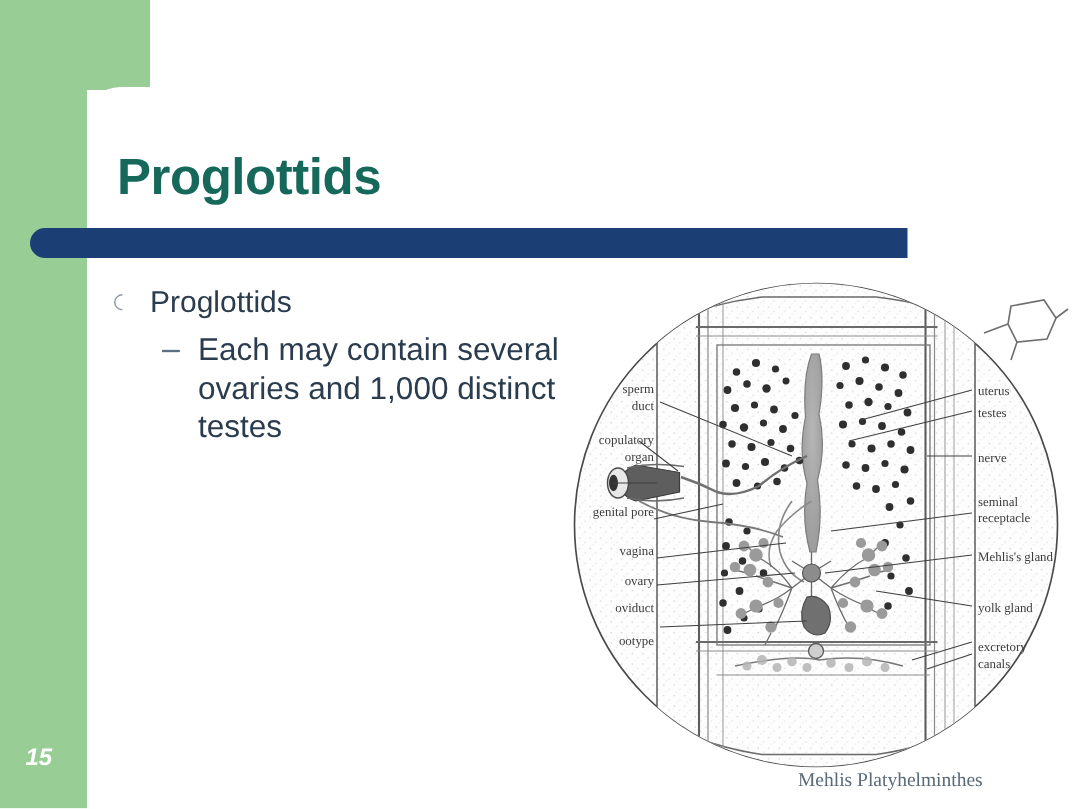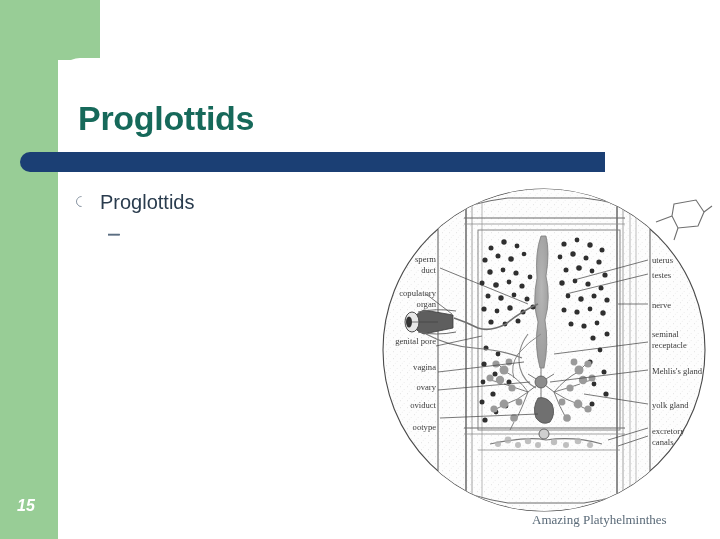--- a/index.html
+++ b/index.html
@@ -173,20 +173,21 @@
     <div class="lvl2">
       <span class="dash-marker">–</span>
     </div>
 
     <div class="lvl2">
       <span class="dash-marker">–</span>
     </div>
 
     <div class="lvl2">
       <span class="dash-marker">–</span>
+      <span>Each may contain several ovaries and 1,000 distinct testes</span>
     </div>
 
   </div>
 
   <div class="slide-num">15</div>
 
   <div class="figure">
     <svg width="336" height="340" viewBox="0 0 336 340" xmlns="http://www.w3.org/2000/svg">
       <defs>
         <pattern id="stip" width="7" height="7" patternUnits="userSpaceOnUse">
@@ -425,15 +426,15 @@
       <text class="lbl lbl-r" x="274" y="126">nerve</text>
       <text class="lbl lbl-r" x="274" y="155">seminal</text>
       <text class="lbl lbl-r" x="274" y="166">receptacle</text>
       <text class="lbl lbl-r" x="274" y="192">Mehlis's gland</text>
       <text class="lbl lbl-r" x="274" y="226">yolk gland</text>
       <text class="lbl lbl-r" x="274" y="252">excretory</text>
       <text class="lbl lbl-r" x="274" y="263">canals</text>
     </svg>
   </div>
 
-  <div class="fig-caption">Amazing Platyhelminthes</div>
+  <div class="fig-caption">Mehlis Platyhelminthes</div>
 
 </div>
 
 </body></html>

